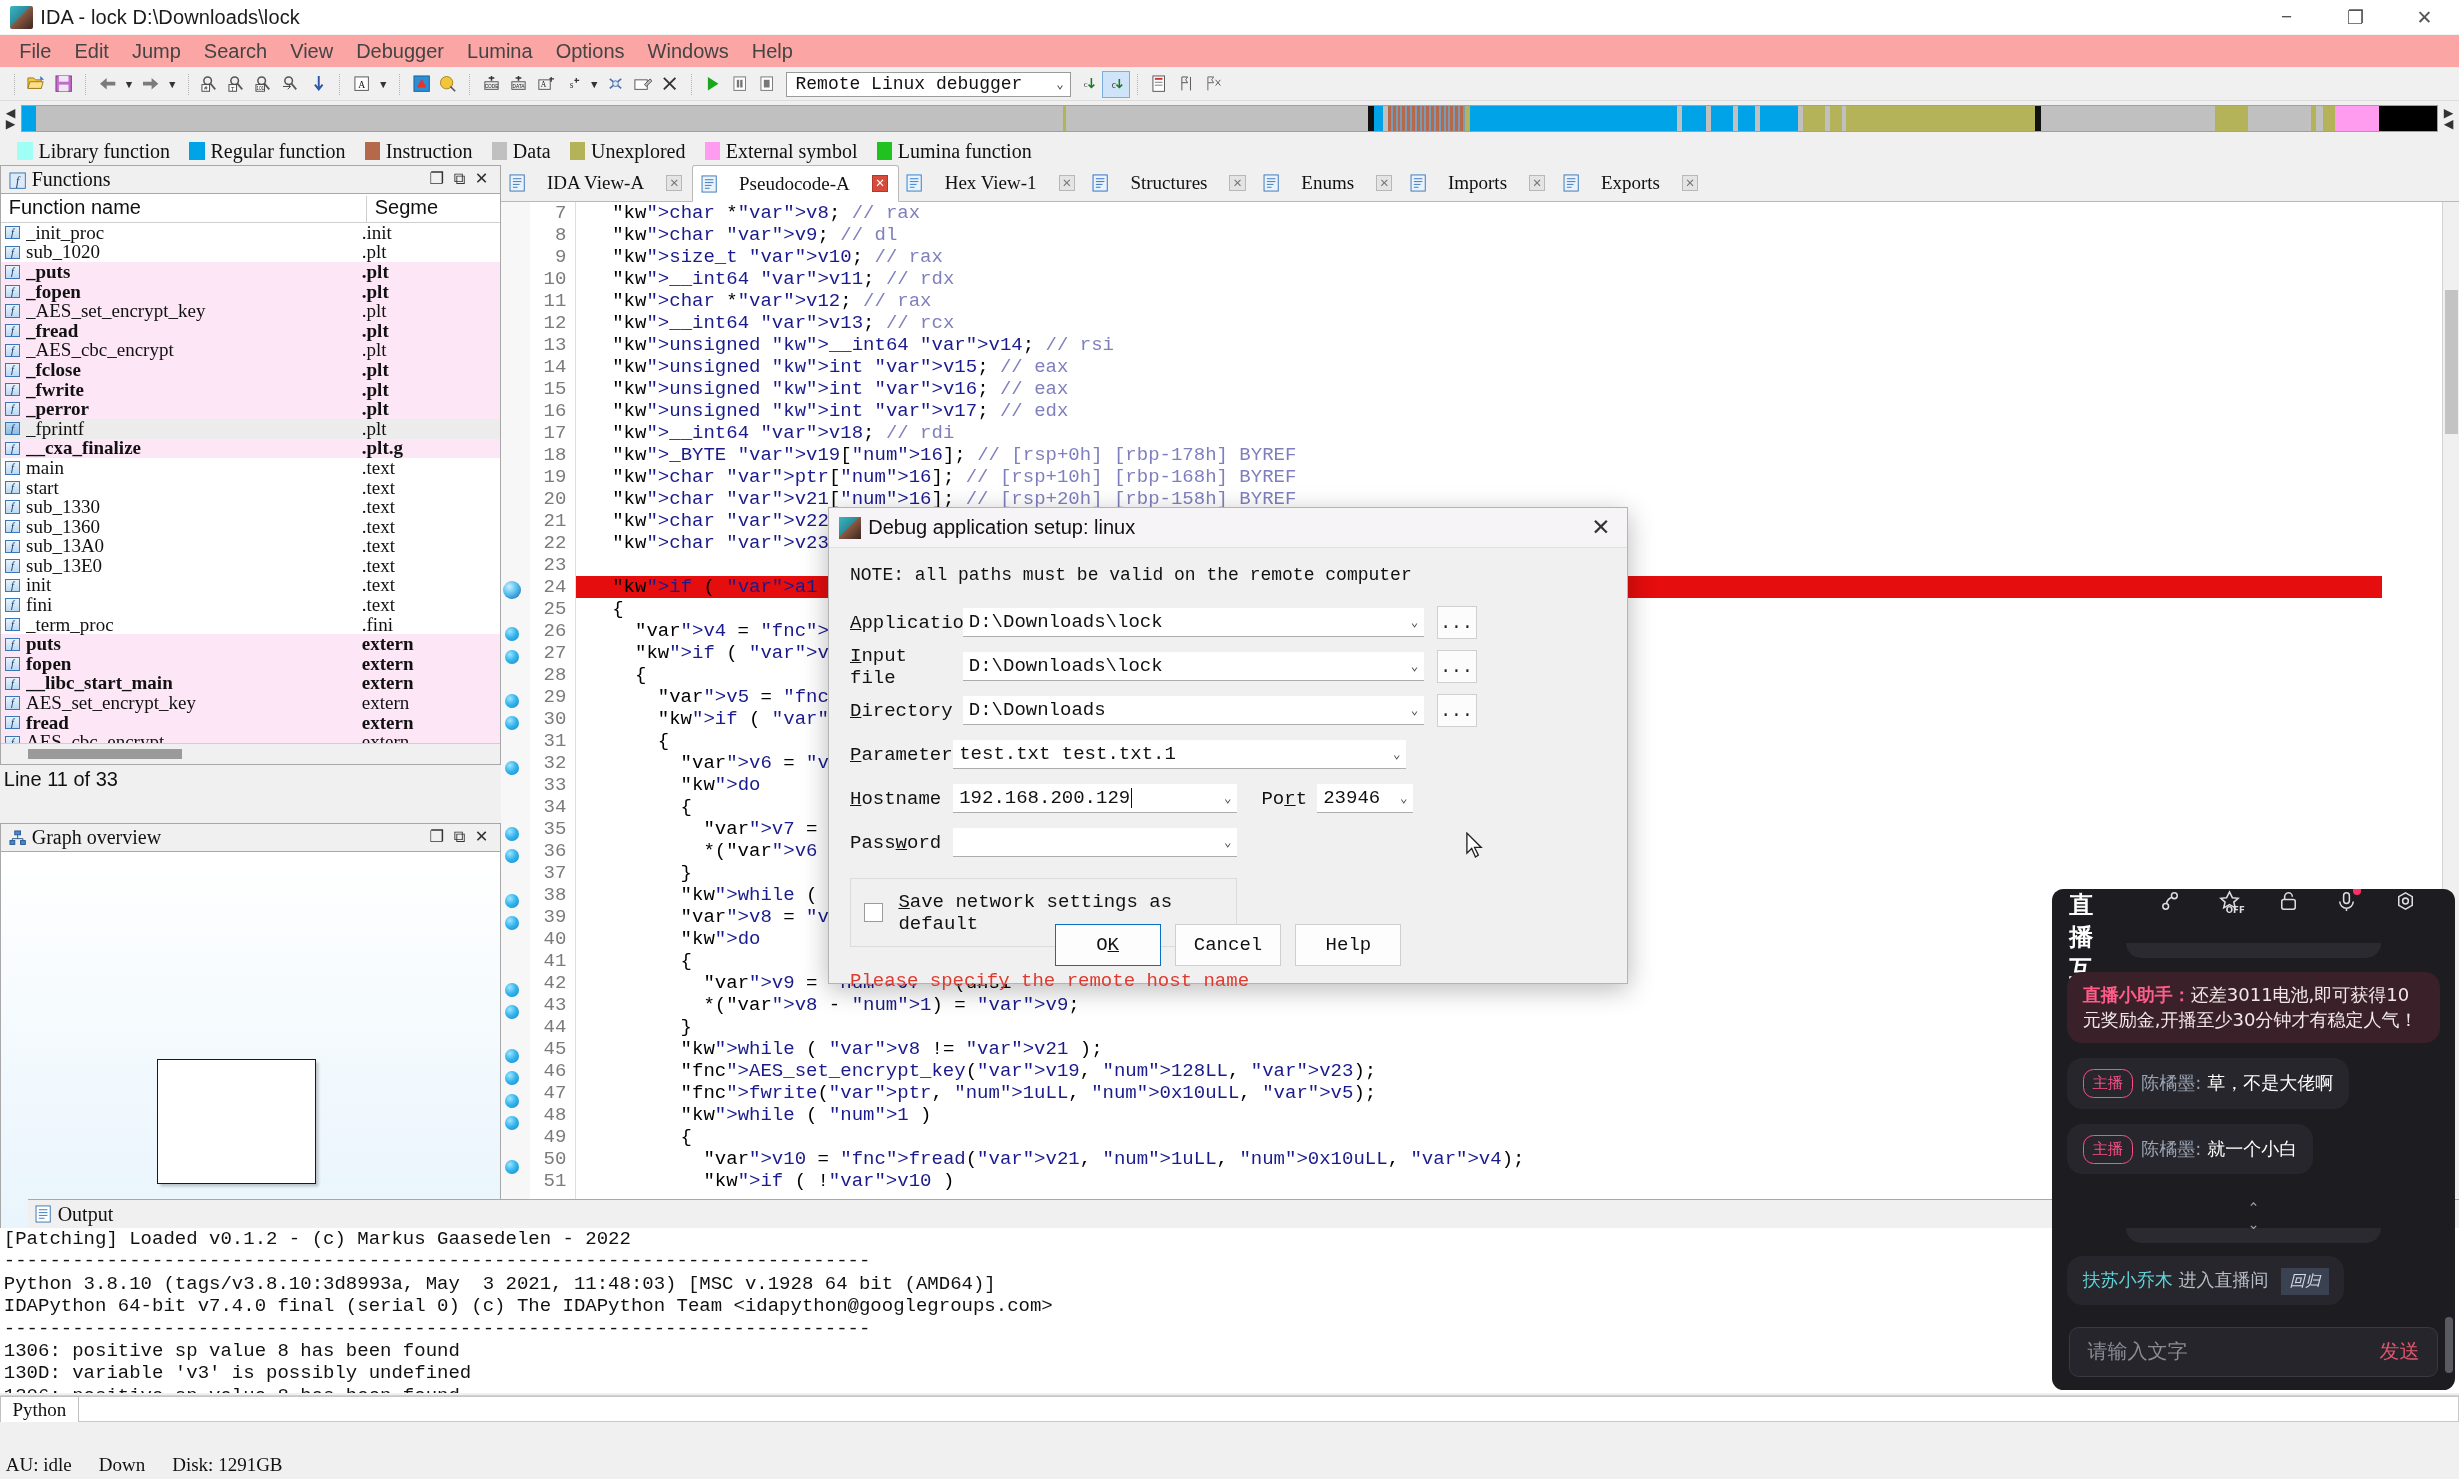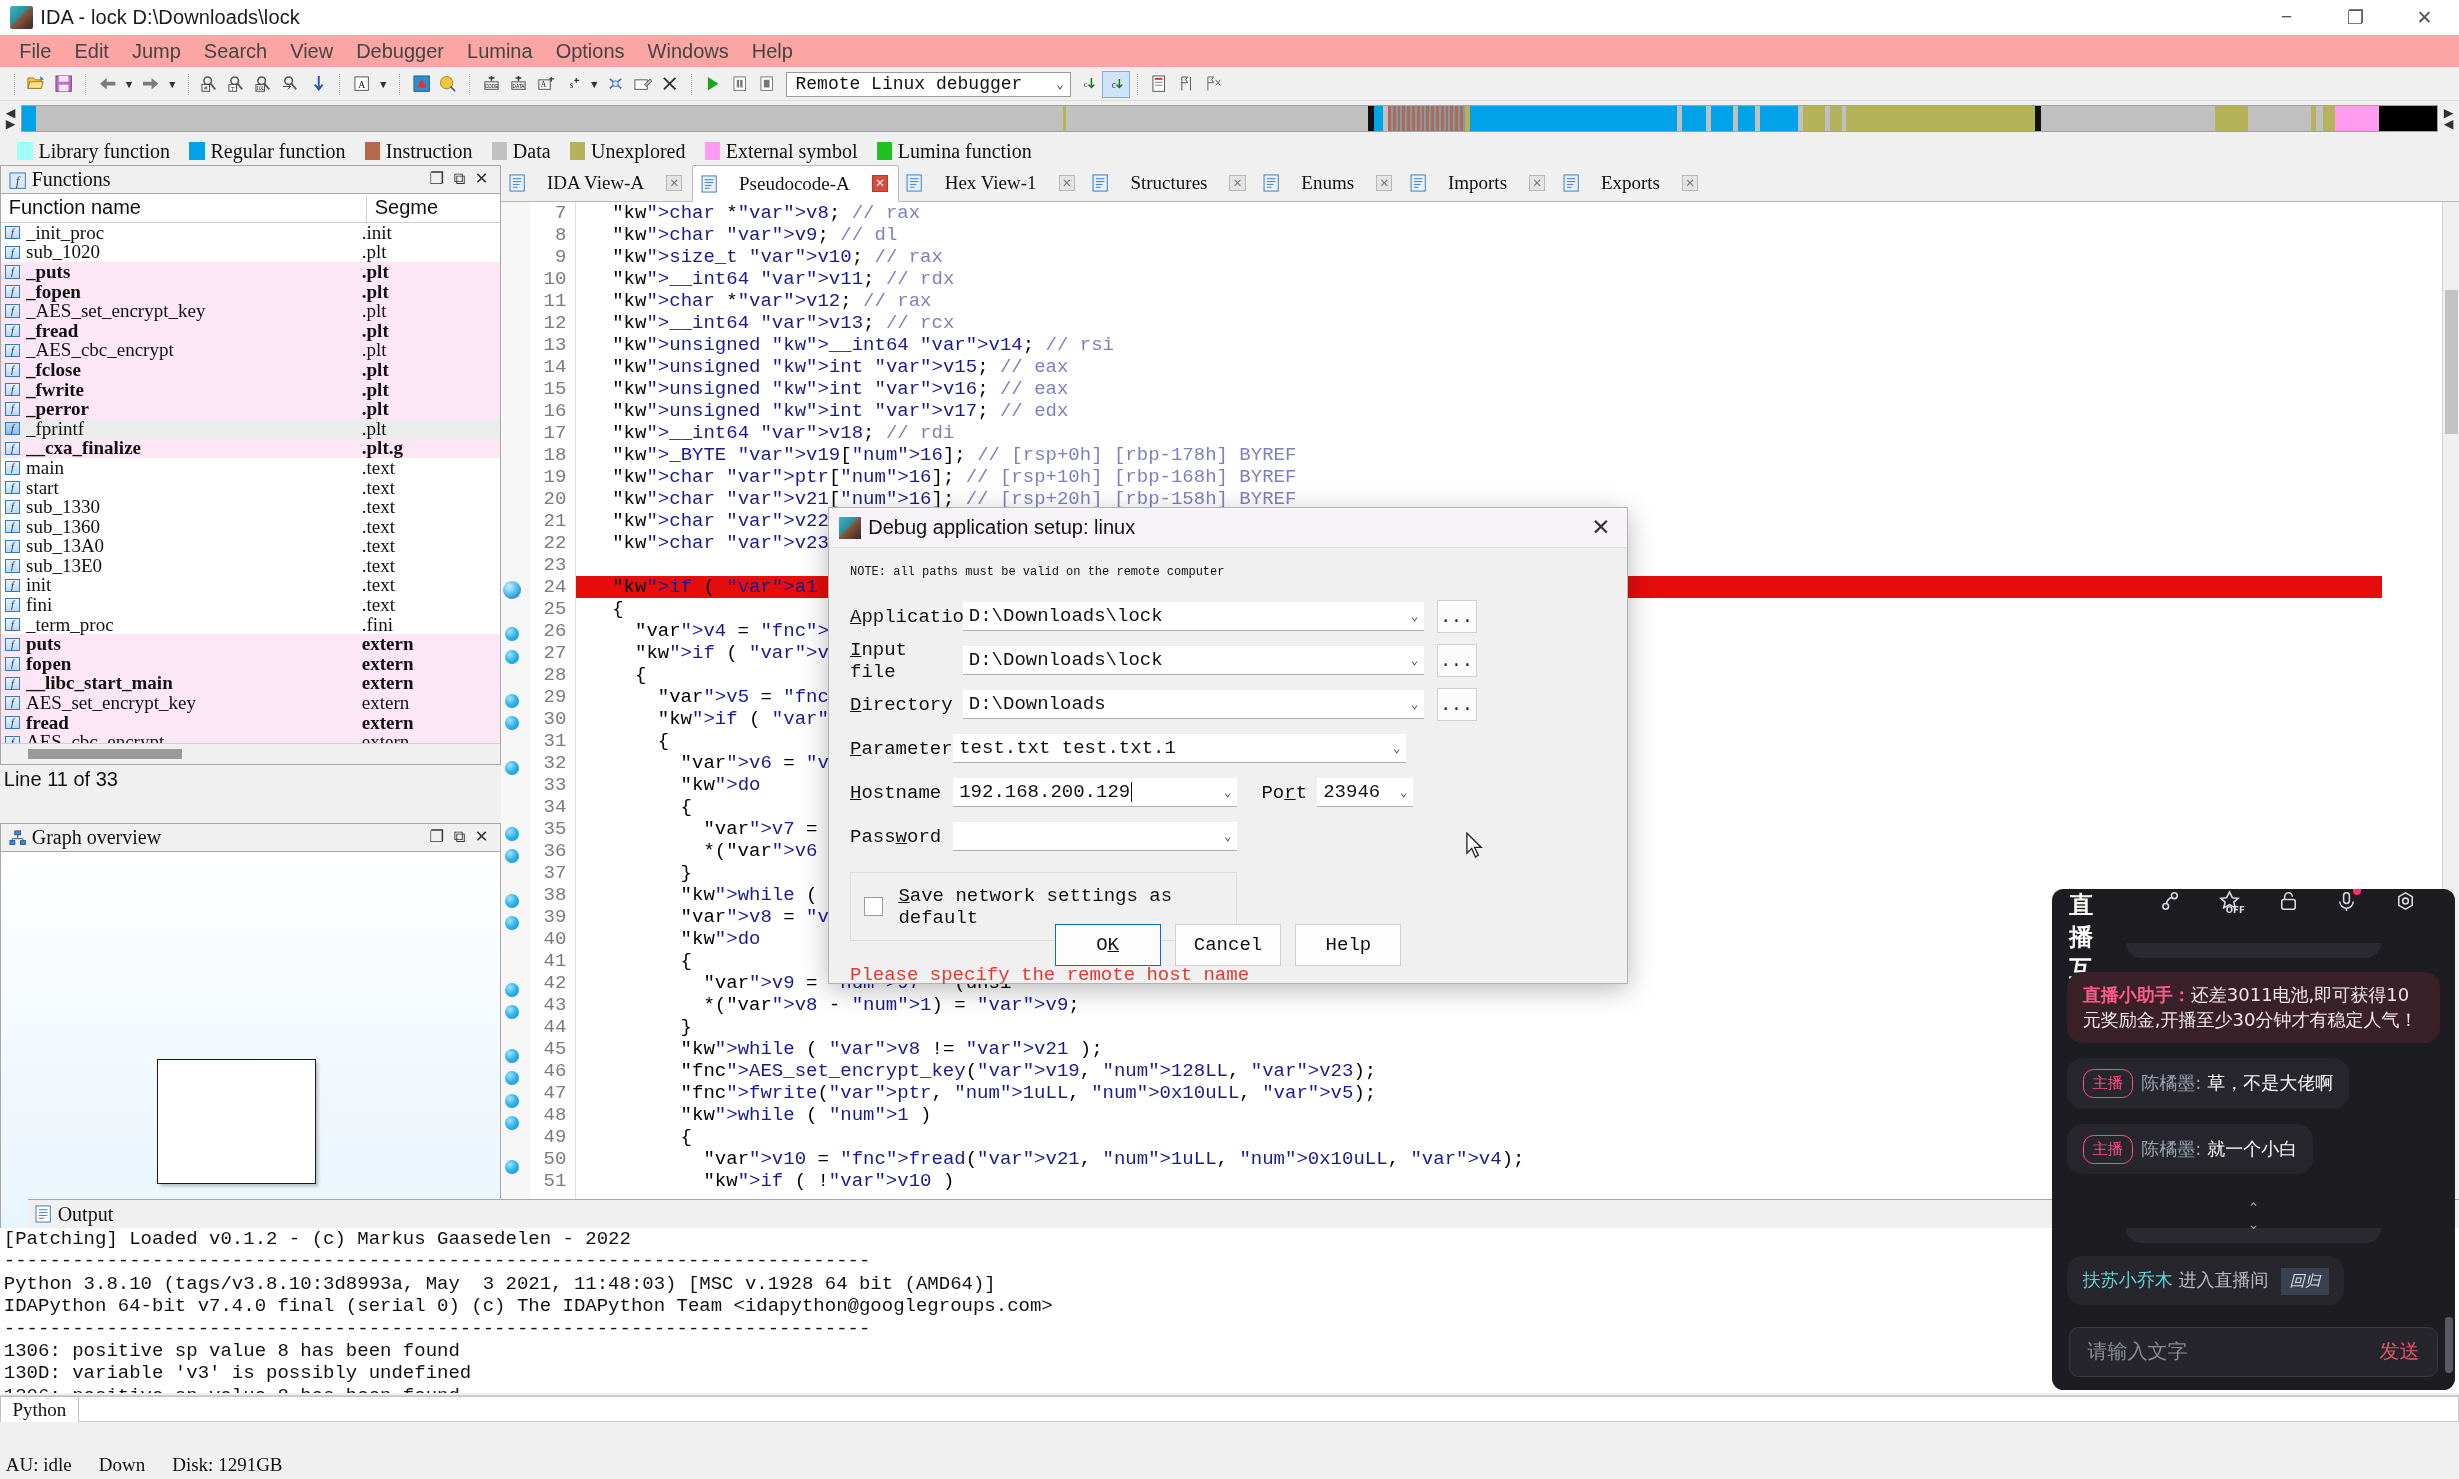--- a/index.html
+++ b/index.html
@@ -183,21 +183,21 @@
     box-shadow: 0 5.8px 25px rgba(0,0,0,.28);
   }
   #dlg-title { height:40px; background:#f7f4f7; display:flex; align-items:center;
     border-bottom:1px solid #e3dfe3; }
   #dlg-title .di { width:22px; height:22px; margin:0 7.7px 0 9.6px; flex:none;
     background:linear-gradient(135deg,#3bb7c4 0%, #2a8b99 45%, #8b5a42 46%, #3a2520 100%);}
   #dlg-title .dt { font-size:20px; color:#111; }
   #dlg-title .dx { margin-left:auto; width:52px; height:40px; display:flex;
     align-items:center; justify-content:center; font-size:23px; color:#333; }
   #dlg-body { position:relative; height:437px; padding:17.3px 21px 0 21px; }
-  #dlg-note { font-family:"Liberation Mono", monospace; font-size:12px; color:#111; margin-bottom:15.4px; }
+  #dlg-note { font-family:"Liberation Mono", monospace; font-size:18px; color:#111; margin-bottom:15.4px; }
   .frow { display:flex; align-items:center; height:44px; }
   .flabel { width:113px; font-family:"Liberation Mono", monospace; font-size:19px; color:#111; flex:none; }
   .flabel u { text-decoration: underline; }
   .fcombo { position:relative; height:29px; background:#fff; border:none;
             border-bottom:1px solid #adadad; display:flex; align-items:center;
             padding:0 25px 0 5.8px; font-family:"Liberation Mono", monospace; font-size:19px; color:#111; }
   .fcombo .cdd { position:absolute; right:5.8px; top:50%; transform:translateY(-50%);
                  font-size:12.5px; color:#444; }
   .dots-btn { width:40px; height:33px; background:#fcfcfc; border:1px solid #d0d0d0;
               margin-left:12.5px; display:flex; align-items:center; justify-content:center;

